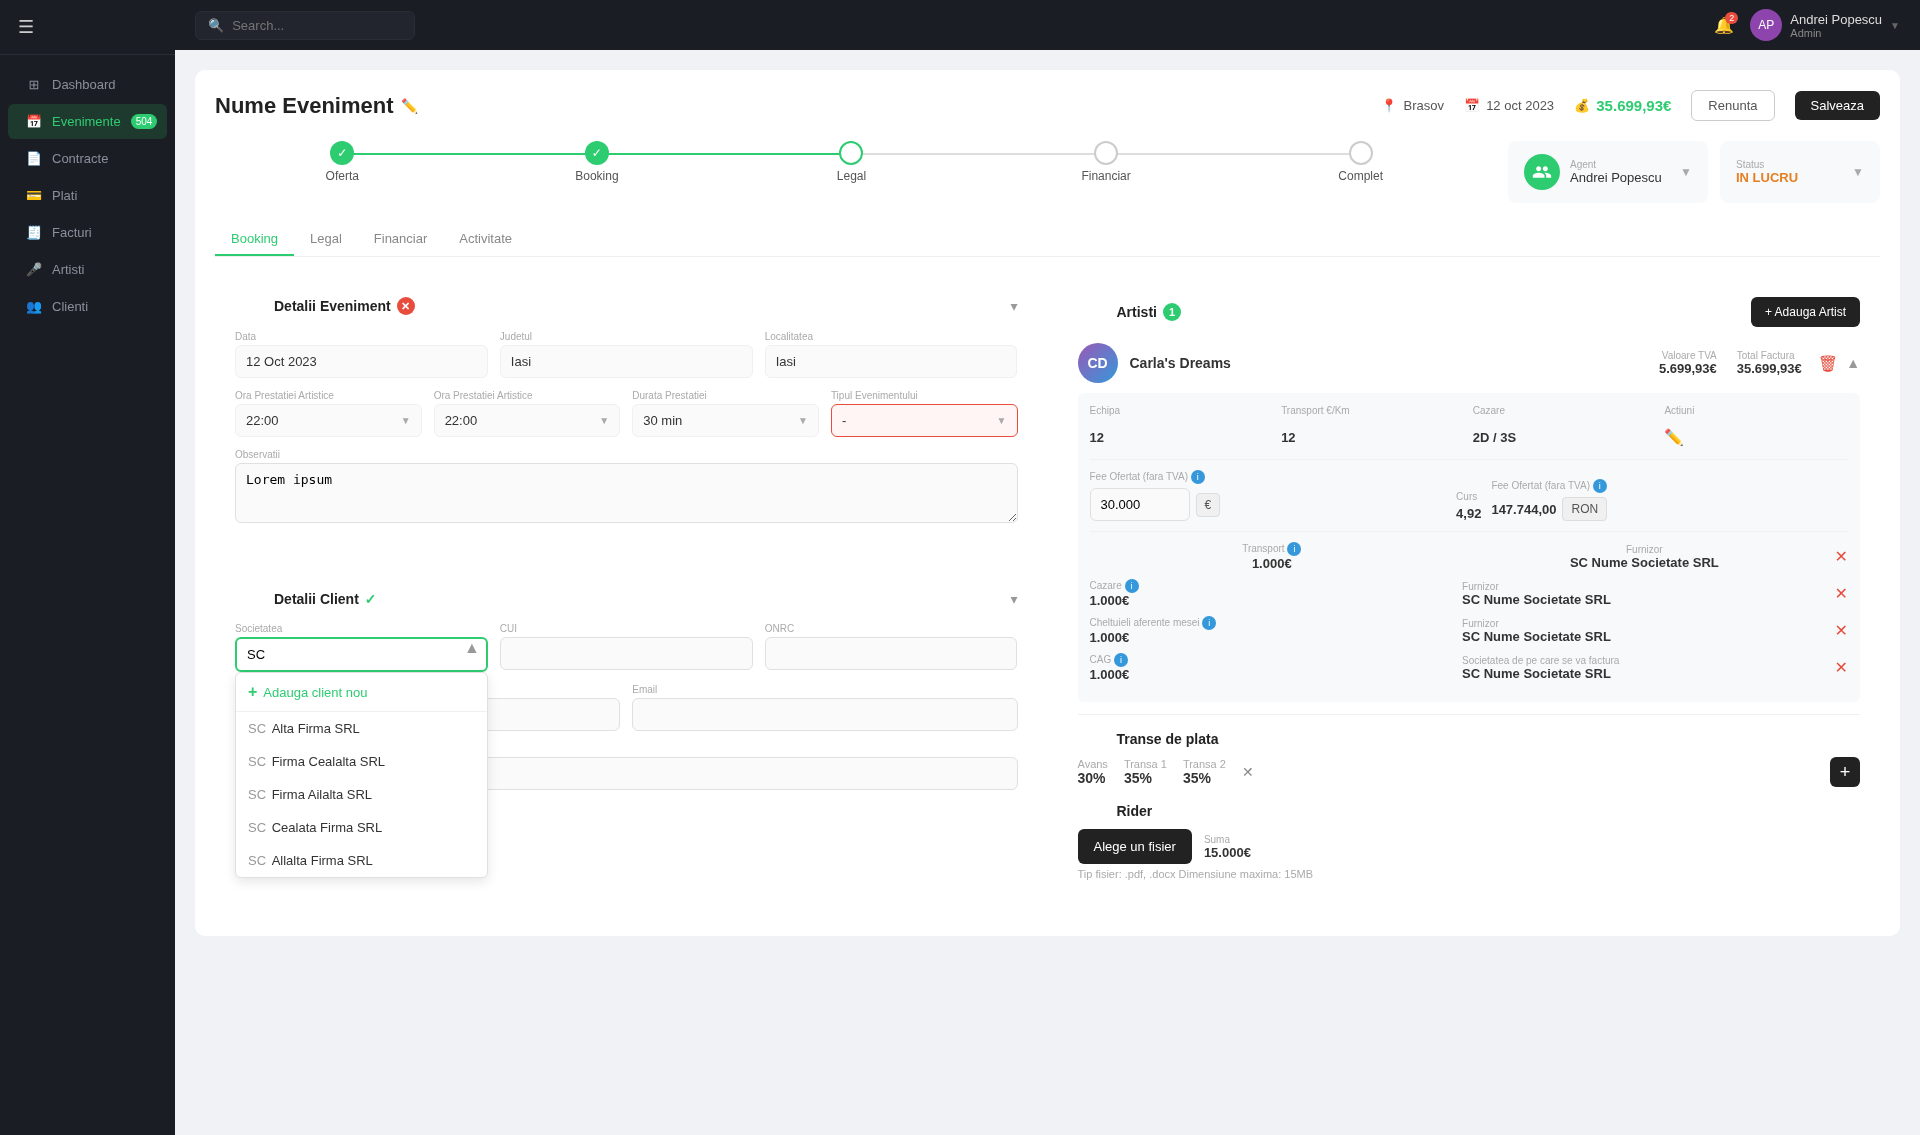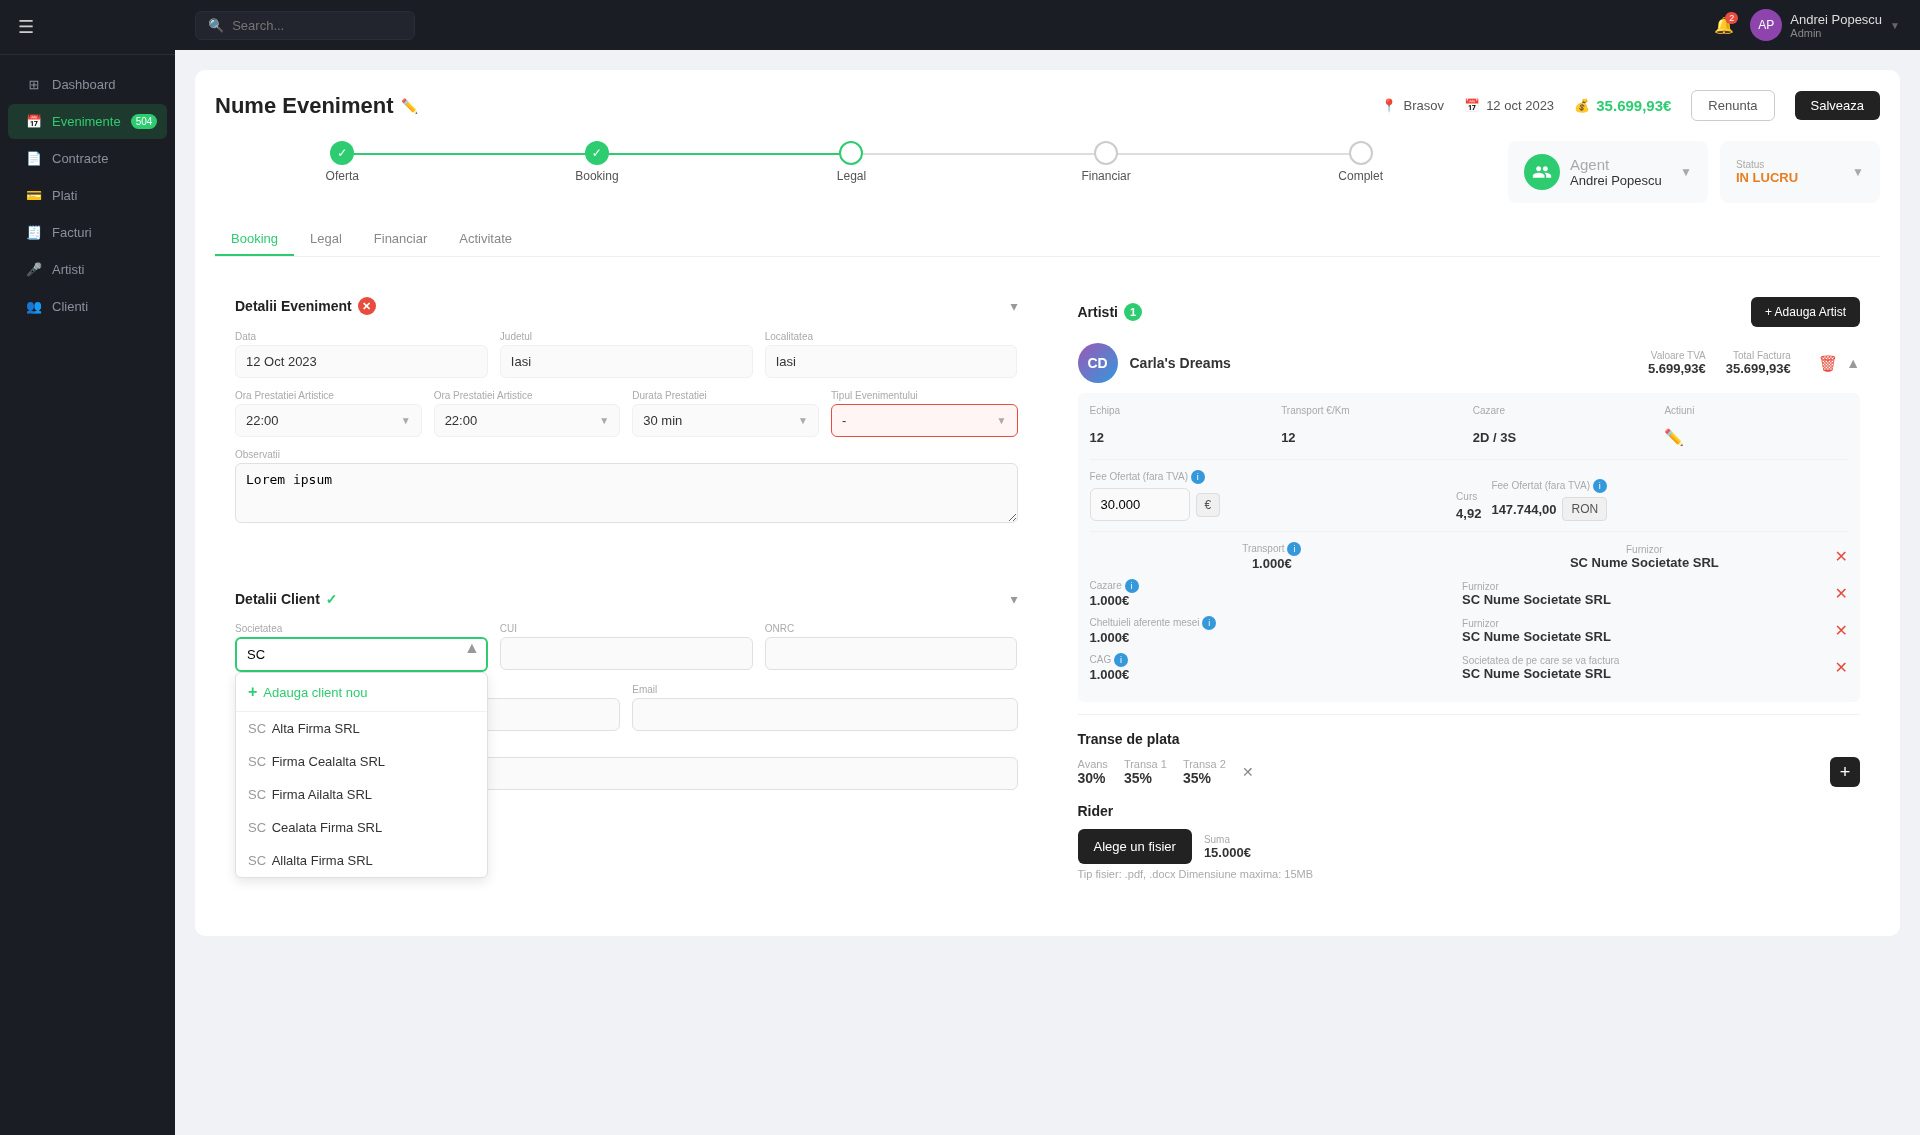--- a/index.html
+++ b/index.html
@@ -60,21 +60,21 @@
     .tabs { display: flex; border-bottom: 1px solid #eee; margin-bottom: 20px; gap: 0; }
     .tab { padding: 8px 16px; cursor: pointer; font-size: 13px; color: #888; border-bottom: 2px solid transparent; }
     .tab.active { color: #2ecc71; border-bottom-color: #2ecc71; font-weight: 500; }
 
     
     .two-col { display: grid; grid-template-columns: 1fr 1fr; gap: 20px; }
 
     
     .section-card { background: #fff; border-radius: 10px; padding: 20px; }
     .section-header { display: flex; align-items: center; justify-content: space-between; margin-bottom: 16px; }
-    .section-title { font-size: 14px; font-weight: 600; color: #222; display: flex; align-items: center; gap: 6px; }
+    .section-title { font-size: 14px; font-weight: 600; color: #222; display: flex; align-items: center; gap: 6px; margin-left: 39px; }
     .section-badge { background: #2ecc71; color: #fff; width: 18px; height: 18px; border-radius: 50%; display: flex; align-items: center; justify-content: center; font-size: 11px; }
     .section-check { color: #2ecc71; font-size: 14px; }
     .error-dot { background: #e74c3c; color: #fff; width: 18px; height: 18px; border-radius: 50%; display: flex; align-items: center; justify-content: center; font-size: 11px; }
     .collapse-btn { color: #999; cursor: pointer; font-size: 14px; }
 
     
     .form-row { display: grid; gap: 12px; margin-bottom: 12px; }
     .form-row.cols2 { grid-template-columns: 1fr 1fr; }
     .form-row.cols3 { grid-template-columns: 1fr 1fr 1fr; }
     .form-row.cols4 { grid-template-columns: 1fr 1fr 1fr 1fr; }
@@ -89,21 +89,21 @@
     .dropdown-input { border: 2px solid #2ecc71; border-radius: 6px; padding: 8px 32px 8px 10px; font-size: 13px; background: #fff; outline: none; width: 100%; }
     .dropdown-arrow { position: absolute; right: 8px; top: 50%; transform: translateY(-50%); color: #999; pointer-events: none; }
     .dropdown-list { position: absolute; top: 100%; left: 0; right: 0; background: #fff; border: 1px solid #e0e0e0; border-radius: 6px; box-shadow: 0 4px 12px rgba(0,0,0,0.1); z-index: 100; overflow: hidden; }
     .dropdown-add { display: flex; align-items: center; gap: 6px; padding: 10px 12px; color: #2ecc71; cursor: pointer; font-size: 13px; border-bottom: 1px solid #f0f0f0; }
     .dropdown-option { padding: 9px 12px; font-size: 13px; cursor: pointer; color: #333; }
     .dropdown-option .sc-prefix { color: #999; margin-right: 2px; }
 
     
     .agent-card { background: #f8f9fa; border-radius: 8px; padding: 12px 16px; display: flex; align-items: center; gap: 12px; }
     .agent-avatar { width: 36px; height: 36px; border-radius: 50%; background: #2ecc71; display: flex; align-items: center; justify-content: center; color: #fff; font-size: 16px; }
-    .agent-label { font-size: 15px; color: #aaa; }
+    .agent-label { font-size: 10px; color: #aaa; }
     .agent-name { font-size: 13px; font-weight: 500; color: #333; }
 
     .status-card { background: #f8f9fa; border-radius: 8px; padding: 12px 16px; flex: 1; }
     .status-label { font-size: 10px; color: #aaa; }
     .status-value { font-size: 13px; font-weight: 600; color: #e67e22; }
 
     
     .artist-section { background: #fff; border-radius: 10px; padding: 20px; }
     .artist-row { border-bottom: 1px solid #f0f0f0; padding-bottom: 12px; margin-bottom: 12px; }
     .artist-avatar { width: 40px; height: 40px; border-radius: 50%; background: linear-gradient(135deg, #9b59b6, #3498db); display: flex; align-items: center; justify-content: center; color: #fff; font-size: 14px; font-weight: bold; }
@@ -412,21 +412,21 @@
             <div class="artist-row">
               <div style="display:flex;align-items:center;margin-bottom:10px;">
                 <div class="artist-avatar">CD</div>
                 <div style="margin-left:12px;flex:1;">
                   <div class="artist-name">Carla's Dreams</div>
                 </div>
                 <div style="text-align:right;margin-right:20px;">
                   <div class="val-label">Valoare TVA</div>
                   <div class="val-amount">5.699,93€</div>
                 </div>
-                <div style="text-align:right;margin-right:27px;">
+                <div style="margin-right:16px;">
                   <div class="val-label">Total Factura</div>
                   <div class="val-amount">35.699,93€</div>
                 </div>
                 <span class="remove-btn">🗑</span>
                 <span style="color:#999;cursor:pointer;margin-left:8px;font-size:14px;">▲</span>
               </div>
 
               <div style="background:#f8f9fa;border-radius:6px;padding:12px;">
                 <div style="display:grid;grid-template-columns:1fr 1fr 1fr 1fr;gap:8px;margin-bottom:12px;">
                   <div>

